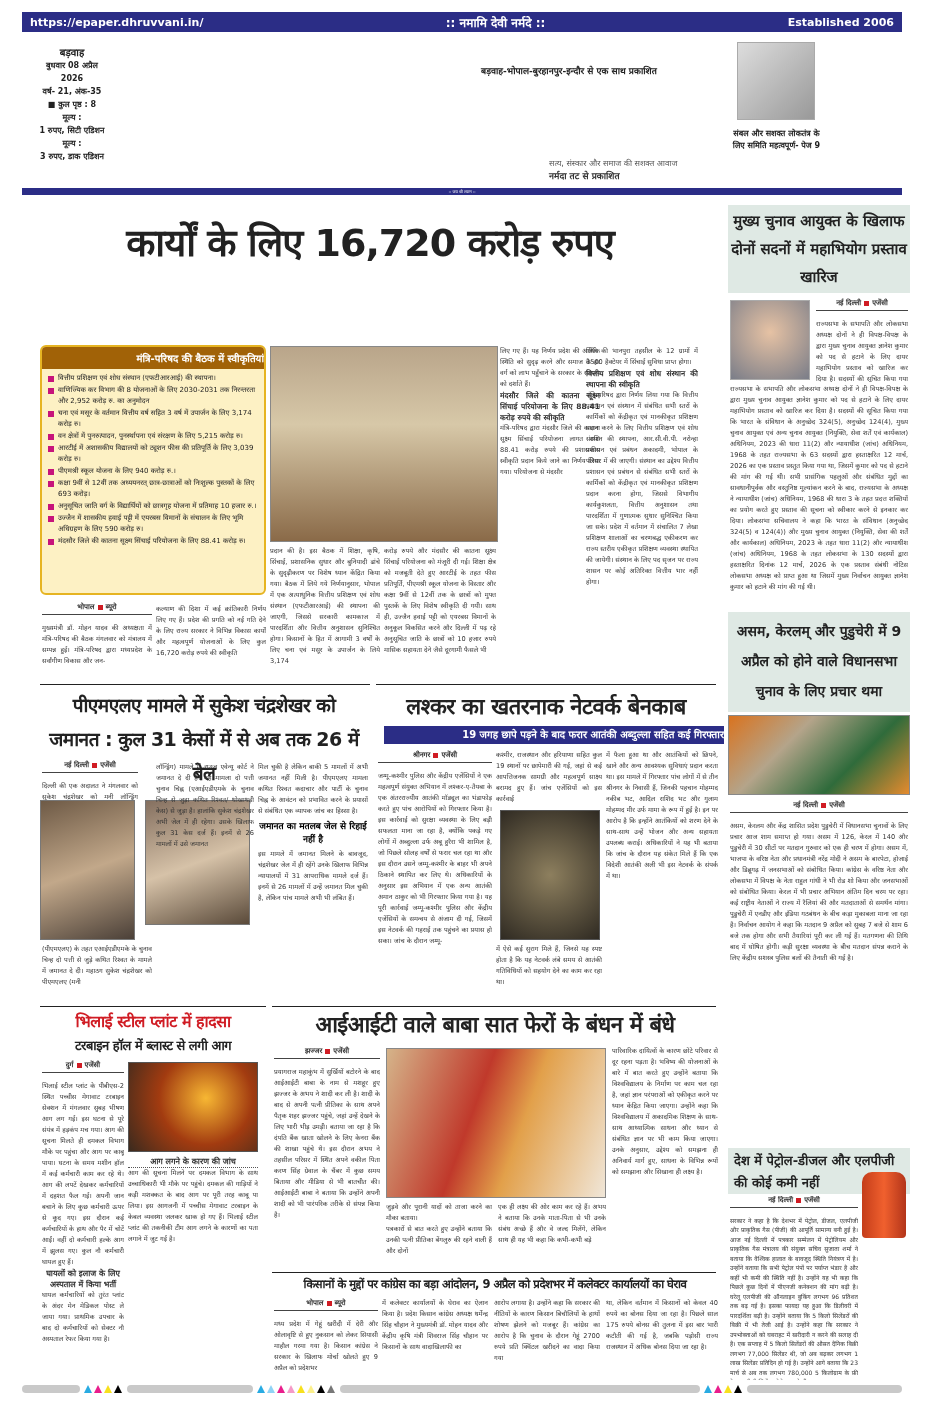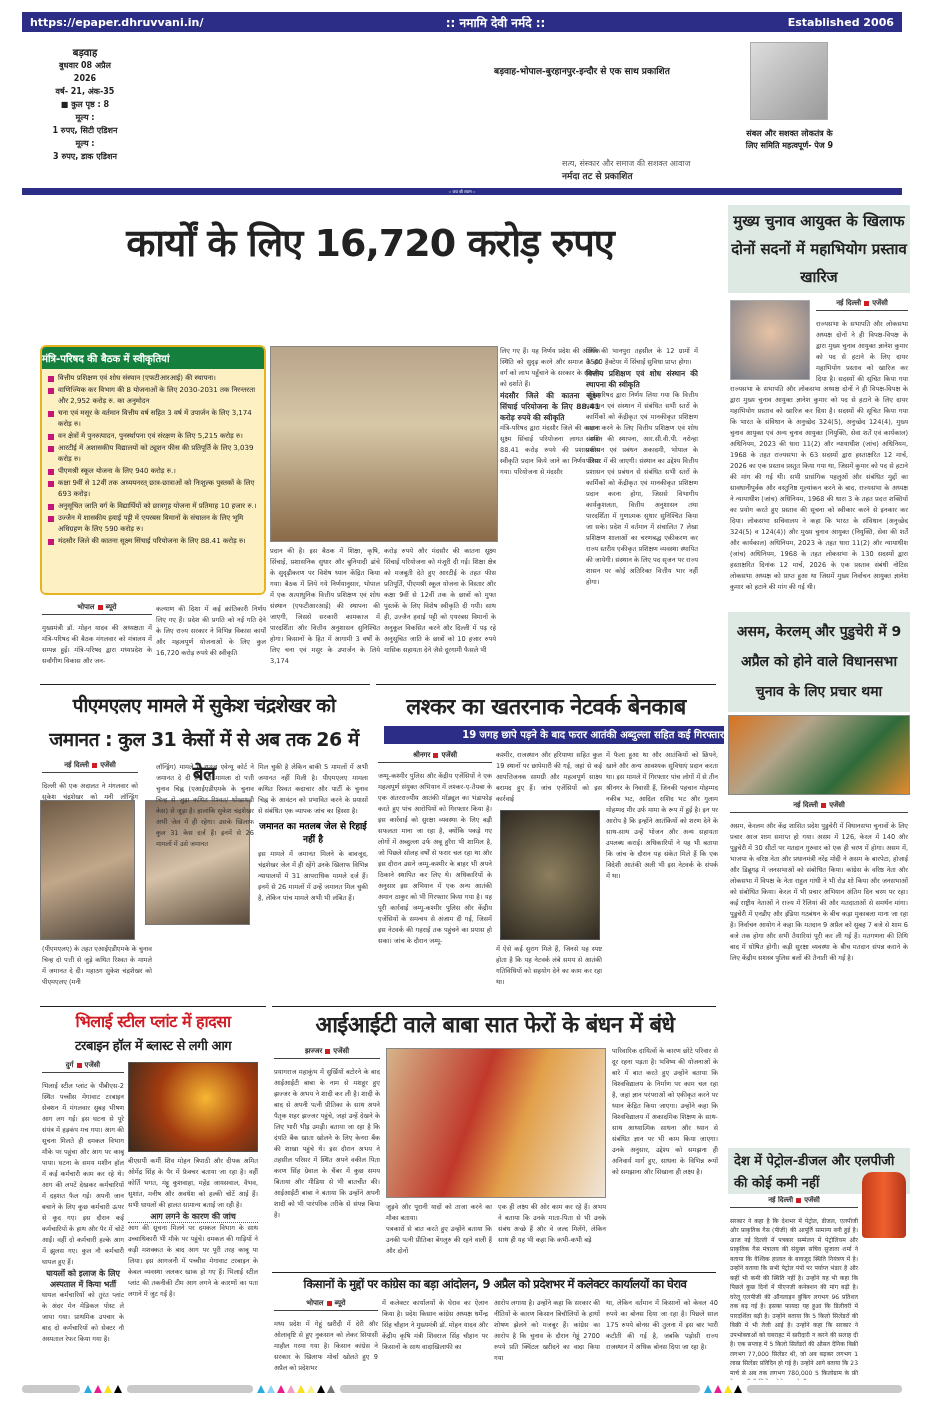--- a/index.html
+++ b/index.html
@@ -1,38 +1,38 @@
 <!DOCTYPE html>
 <html><head>
 <meta charset="utf-8">
 <style>
 *{box-sizing:border-box;margin:0;padding:0}
 body{width:945px;height:1404px;background:#fff;font-family:"DejaVu Sans",sans-serif;color:#222;overflow:hidden;position:relative}
 .topbar{position:absolute;left:22px;top:12px;width:880px;height:20px;background:#2b2d86;color:#fff;font-size:11px;font-weight:bold;display:flex;align-items:center;justify-content:space-between;padding:0 8px}
 .topbar .mid{font-size:12px}
-.masthead{position:absolute;left:22px;top:36px;width:880px;height:150px}
+.masthead{position:absolute;left:9px;top:36px;width:880px;height:150px}
 .edinfo{position:absolute;left:28px;top:10px;width:70px;text-align:center;font-size:8px;line-height:13px;font-weight:bold}
 .edinfo .big{font-size:10px}
 .logo{position:absolute;left:140px;top:0;width:480px;height:150px}
 .logo .dainik{position:absolute;left:38px;top:2px;font-size:22px;color:#555;font-weight:bold}
 .logo .l1,.logo .l2{position:absolute;top:22px;font-size:98px;font-weight:bold;color:#1e98d7;line-height:110px;letter-spacing:-4px}
 .logo .l1{left:0}
 .logo .l2{left:225px}
 .logo .sun{position:absolute;left:130px;top:38px;width:80px;height:80px}
 .logo .edition{position:absolute;left:80px;top:120px;font-size:10px;font-weight:bold;border-bottom:1.5px solid #000;padding-bottom:2px}
 .publine{position:absolute;left:470px;top:28px;font-size:9px;font-weight:bold;background:#fff;padding:0 2px}
 .tagline{position:absolute;left:540px;top:122px;font-size:8px;color:#555;line-height:12px}
 .tagline b{display:block;font-size:9px;color:#333}
 .sidepic{position:absolute;left:728px;top:6px;width:78px;height:78px;background:linear-gradient(135deg,#ddd,#999);border:1px solid #aaa}
 .sidecap{position:absolute;left:720px;top:92px;width:95px;text-align:center;font-size:8px;line-height:12px;font-weight:bold}
 .bottombar{position:absolute;left:22px;top:188px;width:880px;height:7px;background:#2b2d86;color:#fff;font-size:4px;text-align:center;line-height:7px}
 
 .lead-head{position:absolute;left:20px;top:212px;width:700px;text-align:center;font-size:38px;font-weight:bold;line-height:62px;letter-spacing:-1px}
 .box{position:absolute;left:40px;top:345px;width:226px;height:250px;background:#fdf1c4;border:2px solid #e6b422;border-radius:6px;overflow:hidden}
-.box .bhead{background:#15803d;color:#fff;font-size:10px;font-weight:bold;text-align:left;padding:4px 0}
+.box .bhead{background:#a16207;color:#fff;font-size:10px;font-weight:bold;text-align:right;padding:4px 0}
 .box ul{list-style:none;padding:4px 6px}
 .box li{font-size:7px;line-height:11px;padding-left:10px;position:relative;margin-bottom:1px}
 .box li:before{content:"";position:absolute;left:0;top:3px;width:6px;height:6px;background:#c7147b}
 .cabinet-photo{position:absolute;left:270px;top:346px;width:228px;height:196px;background:linear-gradient(180deg,#b9a58a 0%,#d7c8a8 40%,#8a6a48 100%);border:1px solid #888}
 .col{position:absolute;font-size:6.6px;line-height:11px;text-align:justify;color:#333}
 .dateline{font-size:7px;font-weight:bold;text-align:center;border-bottom:1px solid #444;margin-bottom:8px;padding-bottom:1px}
 .dateline .sq{display:inline-block;width:5px;height:5px;background:#d01c24;margin:0 3px;vertical-align:middle}
 .sub{font-weight:bold;font-size:7.5px}
 
 .right-head1{position:absolute;left:728px;top:205px;width:182px;height:88px;background:#dfe9e4;text-align:center;font-size:15px;font-weight:bold;line-height:28px;padding-top:2px}
@@ -173,21 +173,20 @@
 <div class="sec-head" style="left:38px;top:1010px;width:230px;font-size:16px;line-height:24px;color:#d01c24">भिलाई स्टील प्लांट में हादसा</div>
 <div class="sec-head" style="left:38px;top:1036px;width:230px;font-size:13px;line-height:20px">टरबाइन हॉल में ब्लास्ट से लगी आग</div>
 <div class="col" style="left:42px;top:1060px;width:82px;height:320px;overflow:hidden">
   <div class="dateline"><span>दुर्ग</span><span class="sq"></span><span>एजेंसी</span></div>
   <div>भिलाई स्टील प्लांट के पीबीएस-2 स्थित पच्चीस मेगावाट टरबाइन सेक्शन में मंगलवार सुबह भीषण आग लग गई। इस घटना से पूरे संयंत्र में हड़कंप मच गया। आग की सूचना मिलते ही दमकल विभाग मौके पर पहुंचा और आग पर काबू पाया। घटना के समय मशीन हॉल में कई कर्मचारी काम कर रहे थे। आग की लपटें देखकर कर्मचारियों में दहशत फैल गई। अपनी जान बचाने के लिए कुछ कर्मचारी ऊपर से कूद गए। इस दौरान कई कर्मचारियों के हाथ और पैर में चोटें आईं। वहीं दो कर्मचारी हल्के आग में झुलस गए। कुल नौ कर्मचारी घायल हुए हैं।</div>
   <div class="sub" style="text-align:center;font-size:8px">घायलों को इलाज के लिए अस्पताल में किया भर्ती</div>
   <div>घायल कर्मचारियों को तुरंत प्लांट के अंदर मेन मेडिकल पोस्ट ले जाया गया। प्राथमिक उपचार के बाद दो कर्मचारियों को सेक्टर नौ अस्पताल रेफर किया गया है।</div>
 </div>
 <div class="bhilai-photo"></div>
 <div class="col" style="left:128px;top:1156px;width:130px;height:224px;overflow:hidden">
-  <div>बीएसपी कर्मी शिव मोहन त्रिपाठी और दीपक अमित ओमेंद्र सिंह के पैर में फ्रैक्चर बताया जा रहा है। वहीं कोर्ति भगत, मंट्टू कुशवाहा, महेंद्र जायसवाल, वैभव, सुशांत, मनीष और अवधेश को हल्की चोटें आई हैं। सभी घायलों की हालत सामान्य बताई जा रही है।</div>
   <div class="sub" style="text-align:center;font-size:8px;border-bottom:1px dotted #555">आग लगने के कारण की जांच</div>
   <div>आग की सूचना मिलने पर दमकल विभाग के साथ उच्चाधिकारी भी मौके पर पहुंचे। दमकल की गाड़ियों ने कड़ी मशक्कत के बाद आग पर पूरी तरह काबू पा लिया। इस आगजनी में पच्चीस मेगावाट टरबाइन के केबल व्यवस्था जलकर खाक हो गए हैं। भिलाई स्टील प्लांट की तकनीकी टीम आग लगने के कारणों का पता लगाने में जुट गई है।</div>
 </div>
 
 <div class="rule" style="left:272px;top:1006px;width:444px"></div>
 <div class="sec-head" style="left:270px;top:1008px;width:450px;font-size:22px;line-height:34px">आईआईटी वाले बाबा सात फेरों के बंधन में बंधे</div>
 <div class="col" style="left:274px;top:1046px;width:106px;height:224px;overflow:hidden">
   <div class="dateline"><span>झज्जर</span><span class="sq"></span><span>एजेंसी</span></div>
   <div>प्रयागराज महाकुंभ में सुर्खियों बटोरने के बाद आईआईटी बाबा के नाम से मशहूर हुए झज्जर के अभय ने शादी कर ली है। शादी के बाद से अपनी पत्नी प्रीतिका के साथ अपने पैतृक शहर झज्जर पहुंचे, जहां उन्हें देखने के लिए भारी भीड़ उमड़ी। बताया जा रहा है कि दंपति बैंक खाता खोलने के लिए केनरा बैंक की शाखा पहुंचे थे। इस दौरान अभय ने तहसील परिसर में स्थित अपने वकील पिता करण सिंह ग्रेवाल के चैंबर में कुछ समय बिताया और मीडिया से भी बातचीत की। आईआईटी बाबा ने बताया कि उन्होंने अपनी शादी को भी पारंपरिक तरीके से संपन्न किया है।</div>
 </div>

